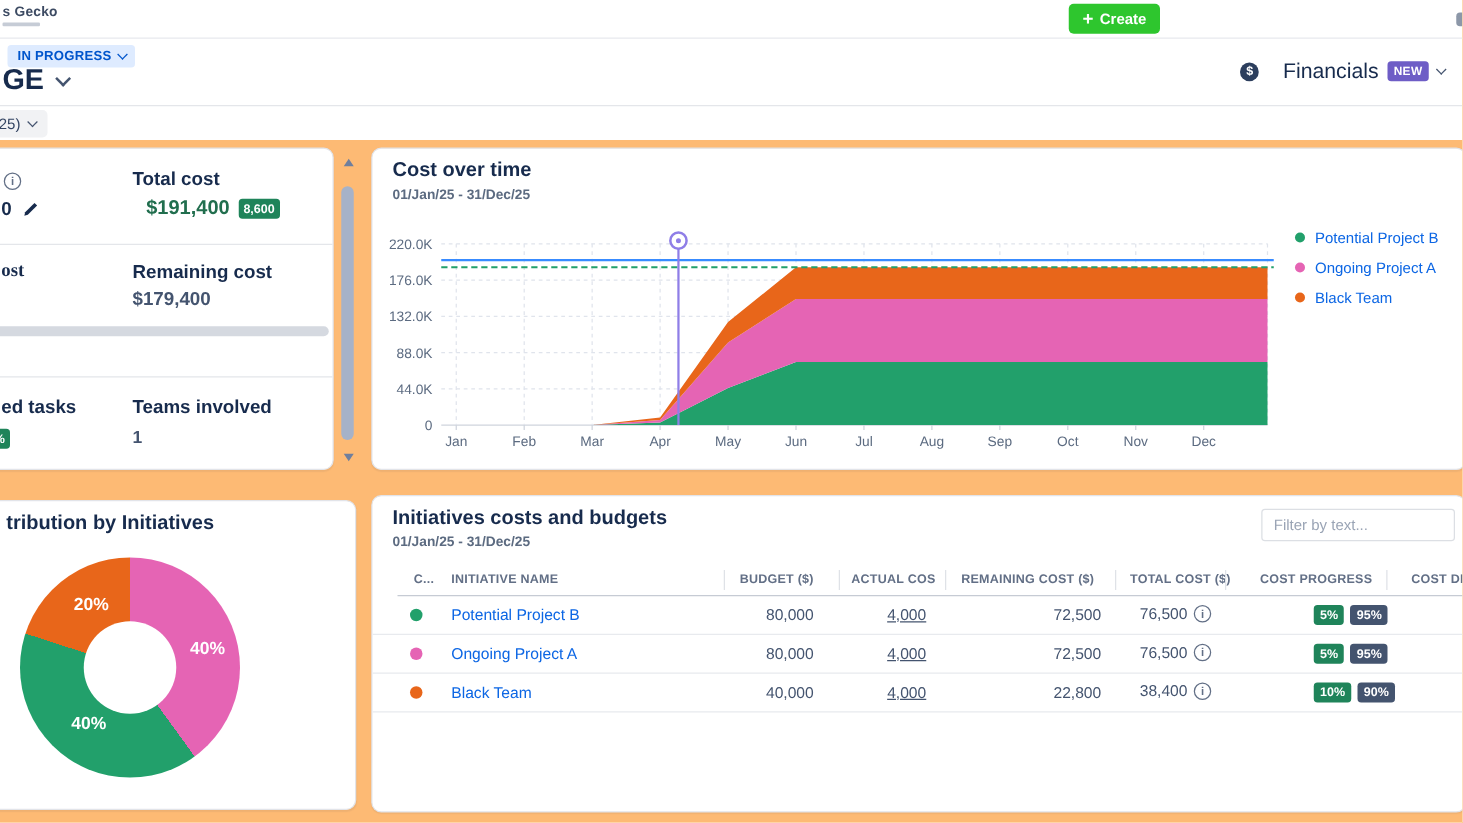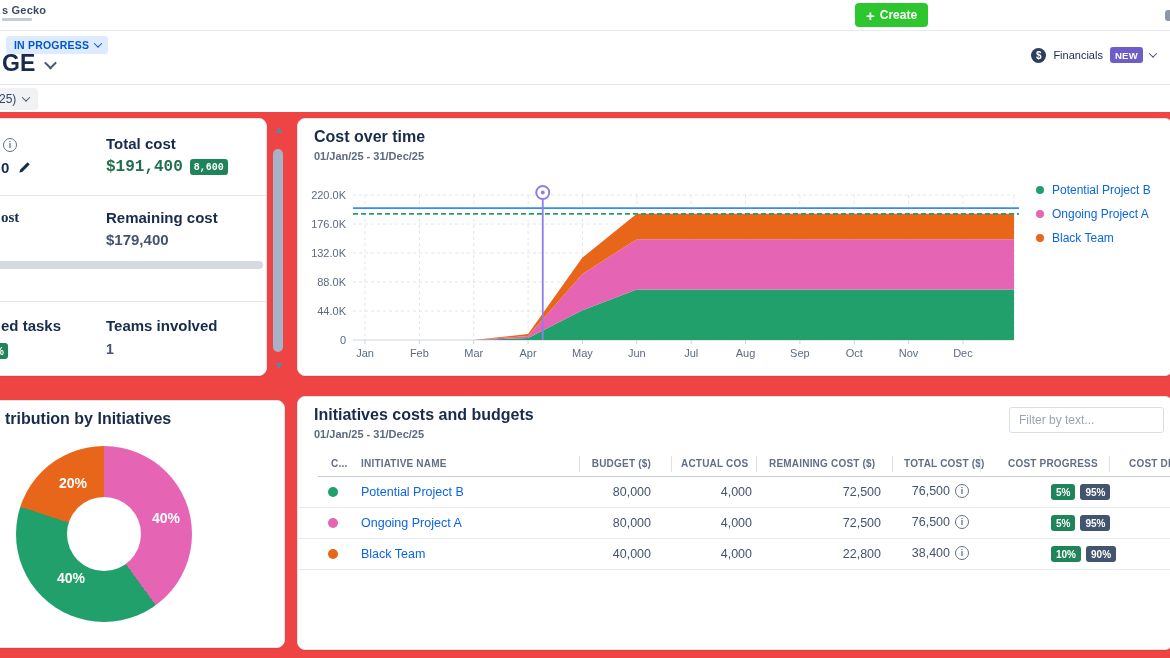--- a/index.html
+++ b/index.html
@@ -1,16 +1,16 @@
 <!DOCTYPE html>
 <html><head>
 <meta charset="utf-8">
 <style>
   html,body{margin:0;padding:0;}
-  .screen{position:relative;width:1170px;height:658px;background:#ef4444;overflow:hidden;
+  .screen{position:relative;width:1170px;height:658px;background:#fdba74;overflow:hidden;
           font-family:"Liberation Sans",sans-serif;-webkit-font-smoothing:antialiased;}
   
   .topbar{position:absolute;left:0;top:0;right:0;height:30px;background:#fff;border-bottom:1px solid #e7e9ee;z-index:6;}
   .logo{position:absolute;left:2px;top:4px;}
   .logo-main{font-size:11px;font-weight:bold;color:#3d4b63;letter-spacing:.2px;}
   .logo-sub{width:30px;height:3px;background:#c6ccd6;margin-top:2px;border-radius:1px;}
   .searchbox{position:absolute;left:250px;top:4px;width:590px;height:20px;border:1.5px solid #8590a2;border-radius:7px;
              background:#fff;display:flex;align-items:center;gap:7px;padding:0 9px;cursor:text;}
   .search-icon{width:8px;height:8px;border:1.6px solid #3d4b63;border-radius:50%;position:relative;flex:0 0 auto;}
   .search-icon::after{content:"";position:absolute;width:4px;height:1.6px;background:#3d4b63;transform:rotate(45deg);right:-3.5px;bottom:-1px;}
@@ -25,21 +25,21 @@
   .status-chip{position:absolute;left:6px;top:6px;background:#deebff;color:#0055cc;font-size:10.5px;font-weight:bold;
                padding:3px 7px 3px 8px;border-radius:3px;display:flex;align-items:center;gap:6px;cursor:pointer;letter-spacing:.2px;}
   .chev{width:5px;height:5px;border-right:1.8px solid currentColor;border-bottom:1.8px solid currentColor;
         transform:rotate(45deg) translate(-1px,-1px);display:inline-block;}
   .page-title{position:absolute;left:2px;top:20px;font-size:23px;font-weight:bold;color:#172b4d;
               display:flex;align-items:center;gap:11px;cursor:pointer;}
   .chev-big{width:7px;height:7px;border-width:2.2px;color:#44546f;margin-top:2px;}
   .financials{position:absolute;right:14px;top:17px;display:flex;align-items:center;gap:7px;cursor:pointer;}
   .dollar-icon{width:15px;height:15px;border-radius:50%;background:#2c3e5d;color:#fff;font-size:10px;font-weight:bold;
                display:flex;align-items:center;justify-content:center;}
-  .fin-label{font-size:11px;color:#172b4d;}
+  .fin-label{font-size:17px;color:#172b4d;margin-left:12px;}
   .new-badge{background:#6e5dc6;color:#fff;font-size:9.5px;font-weight:bold;padding:2.5px 5px;border-radius:3px;letter-spacing:.3px;}
   .chev-dark{color:#44546f;}
   .head-divider{position:absolute;left:0;right:0;top:54px;height:1px;background:#e4e6ea;}
   .scope-chip{position:absolute;left:-10px;top:58px;height:22px;background:#f1f2f4;border-radius:4px;display:flex;
               align-items:center;gap:7px;padding:0 9px;font-size:12px;color:#344563;cursor:pointer;}
   
   .card{position:absolute;background:#fff;border:1px solid #e2e4e9;border-radius:8px;box-shadow:0 1px 1px rgba(9,30,66,.06);}
   .cardA{left:-24px;top:118px;width:289px;height:256px;}
   .cardB{left:-24px;top:400px;width:307px;height:246px;}
   .cardC{left:297px;top:118px;width:874px;height:256px;overflow:hidden;}
@@ -86,21 +86,21 @@
   .th-actual{left:383px;width:67px;overflow:hidden;} .th-remaining{left:471px;} .th-total{left:606px;}
   .th-progress{left:696px;margin-left:14px;} .th-dist{left:831px;}
   .cdiv{position:absolute;top:-2px;width:1px;height:16px;background:#dfe2e7;}
   .thead-line{position:absolute;left:20px;right:0;top:79px;height:1px;background:#c6cbd4;}
   .rows{position:absolute;left:0;right:0;top:80px;}
   .t-row{position:relative;height:30px;border-bottom:1px solid #e8eaee;}
   .cell{position:absolute;top:8px;font-size:12.5px;color:#44546f;}
   .dot{left:30px;top:10px;width:10px;height:10px;border-radius:50%;}
   .name{left:63px;color:#0c66e4;cursor:pointer;}
   .num{text-align:right;}
-  .budget{left:250px;width:103px;} .actual{left:374px;width:80px;} .remaining{left:463px;width:120px;}
+  .budget{left:250px;width:103px;} .actual{left:363px;width:80px;text-decoration:underline;} .remaining{left:463px;width:120px;}
   .total{left:535px;width:136px;display:flex;justify-content:flex-end;align-items:center;gap:5px;top:7px;}
   .badges{left:753px;display:flex;gap:5px;top:7px;}
   .pb{font-size:10px;font-weight:bold;color:#fff;padding:2.5px 5px;border-radius:3px;}
   .pb-green{background:#1f845a;} .pb-navy{background:#44546f;}
 </style>
 </head>
 <body>
 
 <div class="screen">
 
@@ -142,21 +142,21 @@
     <span class="info-i" style="position:absolute;left:26px;top:19px;"></span>
     <div class="s-value" style="left:24px;top:40px;color:#172b4d;">
       <span>0</span>
       <span class="pencil">
         <svg width="13" height="13" viewBox="0 0 16 16">
             <path d="M11.8 1.6l2.6 2.6-9.2 9.2-3.4.8.8-3.4 9.2-9.2z" fill="#172b4d"></path>
           </svg>
       </span>
     </div>
     <div class="s-label" style="left:129px;top:16px;">Total cost</div>
-    <div class="s-value green-val" style="left:129px;top:39px;font-family:Liberation Mono, monospace;">
+    <div class="s-value green-val" style="left:140px;top:39px;">
       <span>$191,400</span>
       <span class="gbadge">8,600</span>
     </div>
     <div class="divider" style="top:76px;"></div>
     <div class="s-label" style="left:24px;top:90px;font-family:Liberation Serif, serif;">ost</div>
     <div class="s-label" style="left:129px;top:90px;">Remaining cost</div>
     <div class="s-value" style="left:129px;top:112px;">$179,400</div>
     <div class="progress-track"></div>
     <div class="divider" style="top:182px;"></div>
     <div class="s-label" style="left:24px;top:198px;">ed tasks</div>

